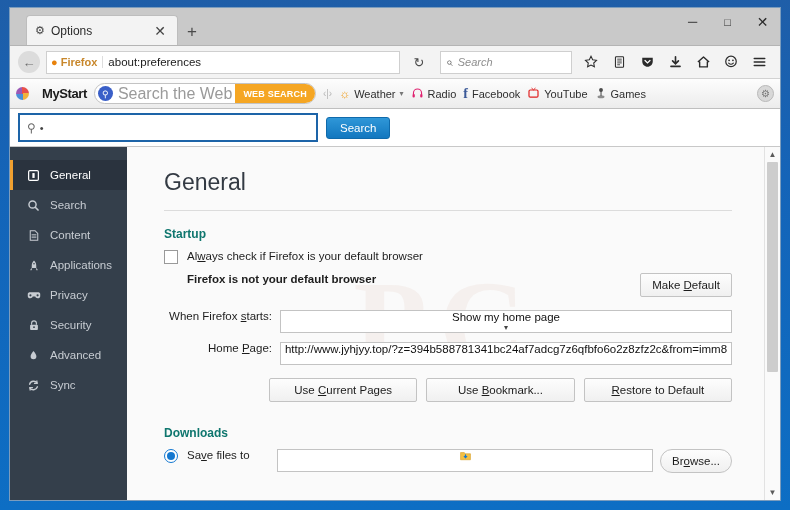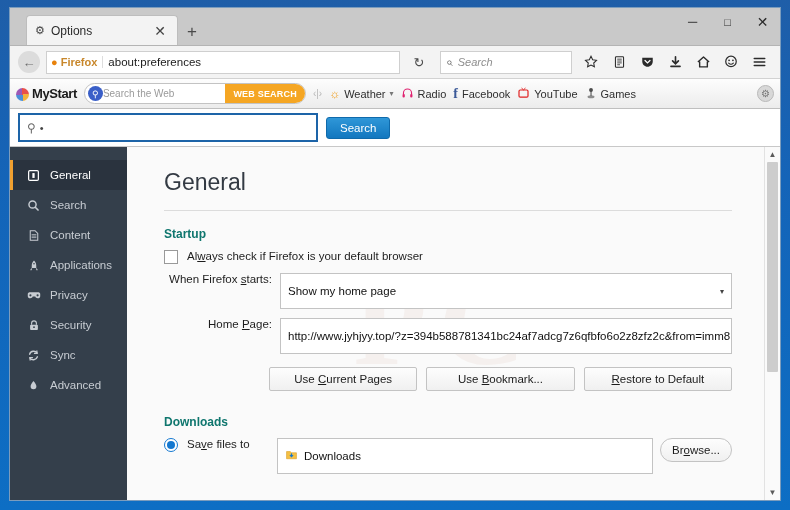--- a/index.html
+++ b/index.html
@@ -78,30 +78,30 @@
   .tb-icon { width: 26px; height: 24px; display: flex; align-items: center;
     justify-content: center; cursor: pointer; }
   
   .mystart {
     height: 30px;
     background: linear-gradient(180deg,#fdfdfd 0%,#ececec 100%);
     border-bottom: 1px solid #bfbfbf;
     display: flex; align-items: center; padding: 0 6px; gap: 7px;
   }
   .ms-logo { font-size: 13px; font-weight: bold; color: #1a1a1a;
-    letter-spacing: -.4px; display: flex; align-items: flex-end; gap: 3px; }
+    letter-spacing: -.4px; display: flex; align-items: center; gap: 13px; }
   .ms-search {
     width: 222px; height: 21px; background: #fff;
     border: 1px solid #c3c3c3; border-radius: 11px;
     display: flex; align-items: center; overflow: hidden; padding-left: 3px;
   }
   .ms-mag { width: 15px; height: 15px; border-radius: 50%;
     background: #3a5fc8; display: flex; align-items: center;
     justify-content: center; color: #fff; font-size: 9px; flex: 0 0 auto; }
-  .ms-sph { font-size: 10px; color: #9a9a9a; flex: 1; }
+  .ms-sph { font-size: 16px; color: #9a9a9a; flex: 1; padding-left: 5px; }
   .ms-websearch { background: #f5a623; color: #fff; font-size: 9px;
     font-weight: bold; padding: 0 8px; height: 100%;
     display: flex; align-items: center; letter-spacing: .2px; cursor: pointer; }
   .ms-sep { color: #b8b8b8; font-size: 10px; }
   .ms-item { display: flex; align-items: center; gap: 4px; font-size: 11px;
     color: #2f2f2f; cursor: pointer; }
   .ms-gear { margin-left: auto; width: 17px; height: 17px; border-radius: 50%;
     background: #d8d8d8; border: 1px solid #b9b9b9; display: flex;
     align-items: center; justify-content: center; color: #767676;
     font-size: 10px; cursor: pointer; }
@@ -160,23 +160,23 @@
     flex: 0 0 auto; margin-right: 9px; cursor: pointer;
   }
   .lbl { font-size: 11.5px; color: #1d1d1d; }
   .lbl.b { font-weight: bold; }
   .btn {
     background: linear-gradient(180deg,#fdfdfd 0%,#f0f0f0 100%);
     border: 1px solid #c3c3c3; border-radius: 2px; font-size: 11.5px;
     color: #1b1b1b; padding: 5px 11px; cursor: pointer; white-space: nowrap;
   }
   .field {
-    background: #fff; border: 1px solid #c3c3c3; height: 36px;
+    background: #fff; border: 1px solid #c3c3c3; height: 23px;
     font-size: 11.5px; color: #111; display: flex; align-items: center;
-    padding: 0 7px; overflow: hidden; white-space: nowrap;
+    padding: 0 7px; overflow: hidden; white-space: nowrap; flex-direction: column;
   }
   .field.select { justify-content: space-between; }
   .caret { font-size: 8px; color: #444; }
   .flabel { font-size: 11.5px; color: #1d1d1d; text-align: right;
     width: 108px; flex: 0 0 auto; margin-right: 8px; }
   .radio {
     width: 14px; height: 14px; border-radius: 50%; border: 1px solid #b5b5b5;
     background: #fff; flex: 0 0 auto; margin-right: 9px; cursor: pointer;
     display: flex; align-items: center; justify-content: center;
   }
@@ -392,51 +392,55 @@
             <svg width="12" height="13" viewBox="0 0 16 16">
                 <path d="M4.8 7V5a3.2 3.2 0 016.4 0v2" fill="none" stroke="#c7ccd2" stroke-width="1.5"></path>
                 <rect x="2.8" y="7" width="10.4" height="7" rx="1.2" fill="#c7ccd2"></rect>
                 <circle cx="8" cy="10.2" r="1.2" fill="#343f4b"></circle>
               </svg>
           </span>
           <span>Security</span>
         </div>
         <div class="side-item">
           <span class="sico">
+            <svg width="11" height="13" viewBox="0 0 16 16">
+                <path d="M8 1.4c2.6 3.2 4.2 5.6 4.2 7.8A4.2 4.2 0 018 13.6a4.2 4.2 0 01-4.2-4.4c0-2.2 1.6-4.6 4.2-7.8z" fill="#c7ccd2"></path>
+              </svg>
+          </span>
+          <span>Advanced</span>
+        </div>
+        <div class="side-item">
+          <span class="sico">
             <svg width="13" height="13" viewBox="0 0 16 16">
                 <path d="M12.6 5.2A5.2 5.2 0 003.2 6.4" fill="none" stroke="#c7ccd2" stroke-width="1.7" stroke-linecap="round"></path>
                 <path d="M3.4 10.8a5.2 5.2 0 009.4-1.2" fill="none" stroke="#c7ccd2" stroke-width="1.7" stroke-linecap="round"></path>
                 <path d="M12.2 2.4v3h-3M3.8 13.6v-3h3" fill="none" stroke="#c7ccd2" stroke-width="1.5" stroke-linecap="round"></path>
               </svg>
           </span>
           <span>Sync</span>
         </div>
-        <div class="side-item">
-          <span class="sico">
-            <svg width="11" height="13" viewBox="0 0 16 16">
-                <path d="M8 1.4c2.6 3.2 4.2 5.6 4.2 7.8A4.2 4.2 0 018 13.6a4.2 4.2 0 01-4.2-4.4c0-2.2 1.6-4.6 4.2-7.8z" fill="#c7ccd2"></path>
-              </svg>
-          </span>
-          <span>Advanced</span>
-        </div>
       </div>
 
       <div class="content">
         <div class="watermark">PC</div>
 
         <div class="page-title">General</div>
         <div class="rule"></div>
 
         <div class="sect-title">Startup</div>
 
         <div class="row">
           <span class="chk"></span>
           <span class="lbl"><span>Al</span><u>w</u><span>ays check if Firefox is your default browser</span></span>
         </div>
 
+        <div class="row" style="padding-left:23px;margin-bottom:13px;">
+          <span class="lbl b">Firefox is not your default browser</span>
+          <span class="btn" style="margin-left:auto;"><span>Make </span><u>D</u><span>efault</span></span>
+        </div>
 
         <div class="row">
           <span class="flabel"><span>When Firefox </span><u>s</u><span>tarts:</span></span>
           <span class="field select" style="flex:1 1 auto;">
             <span>Show my home page</span>
             <span class="caret">▾</span>
           </span>
         </div>
 
         <div class="row">

